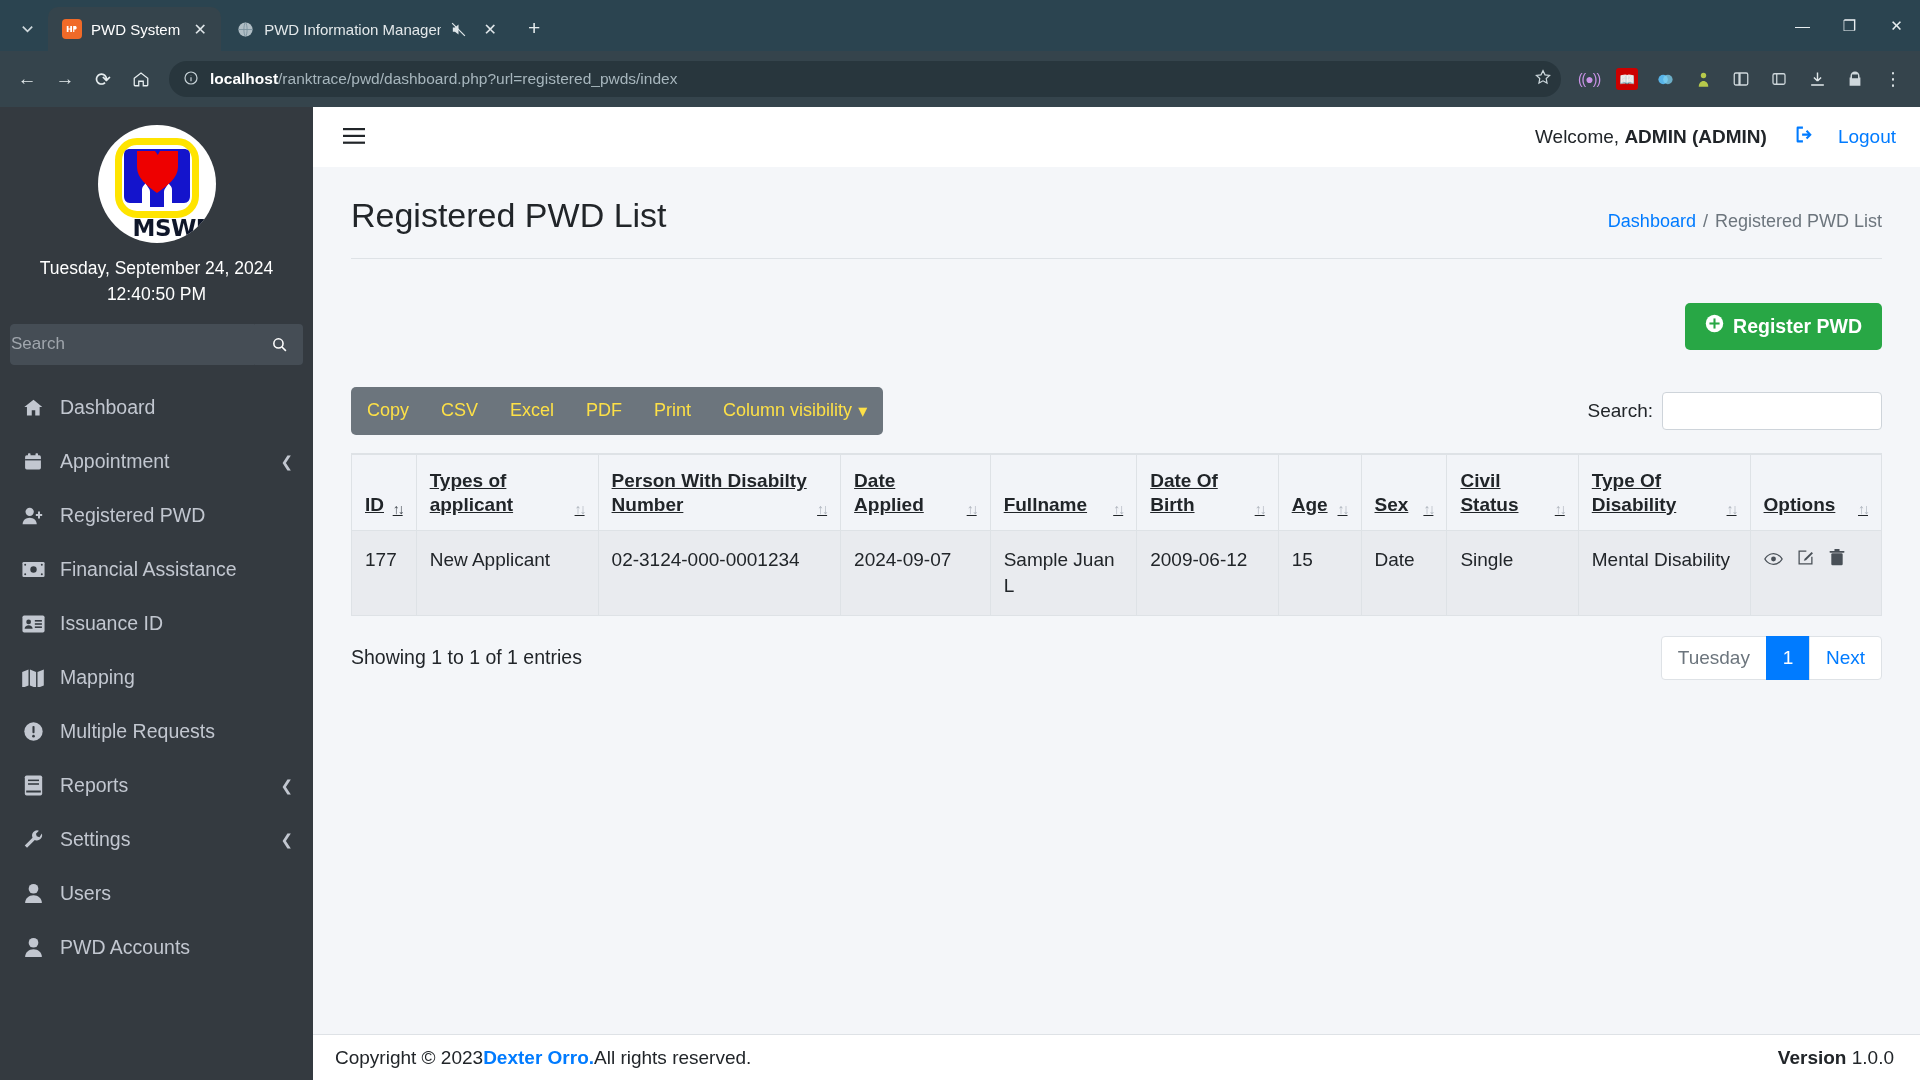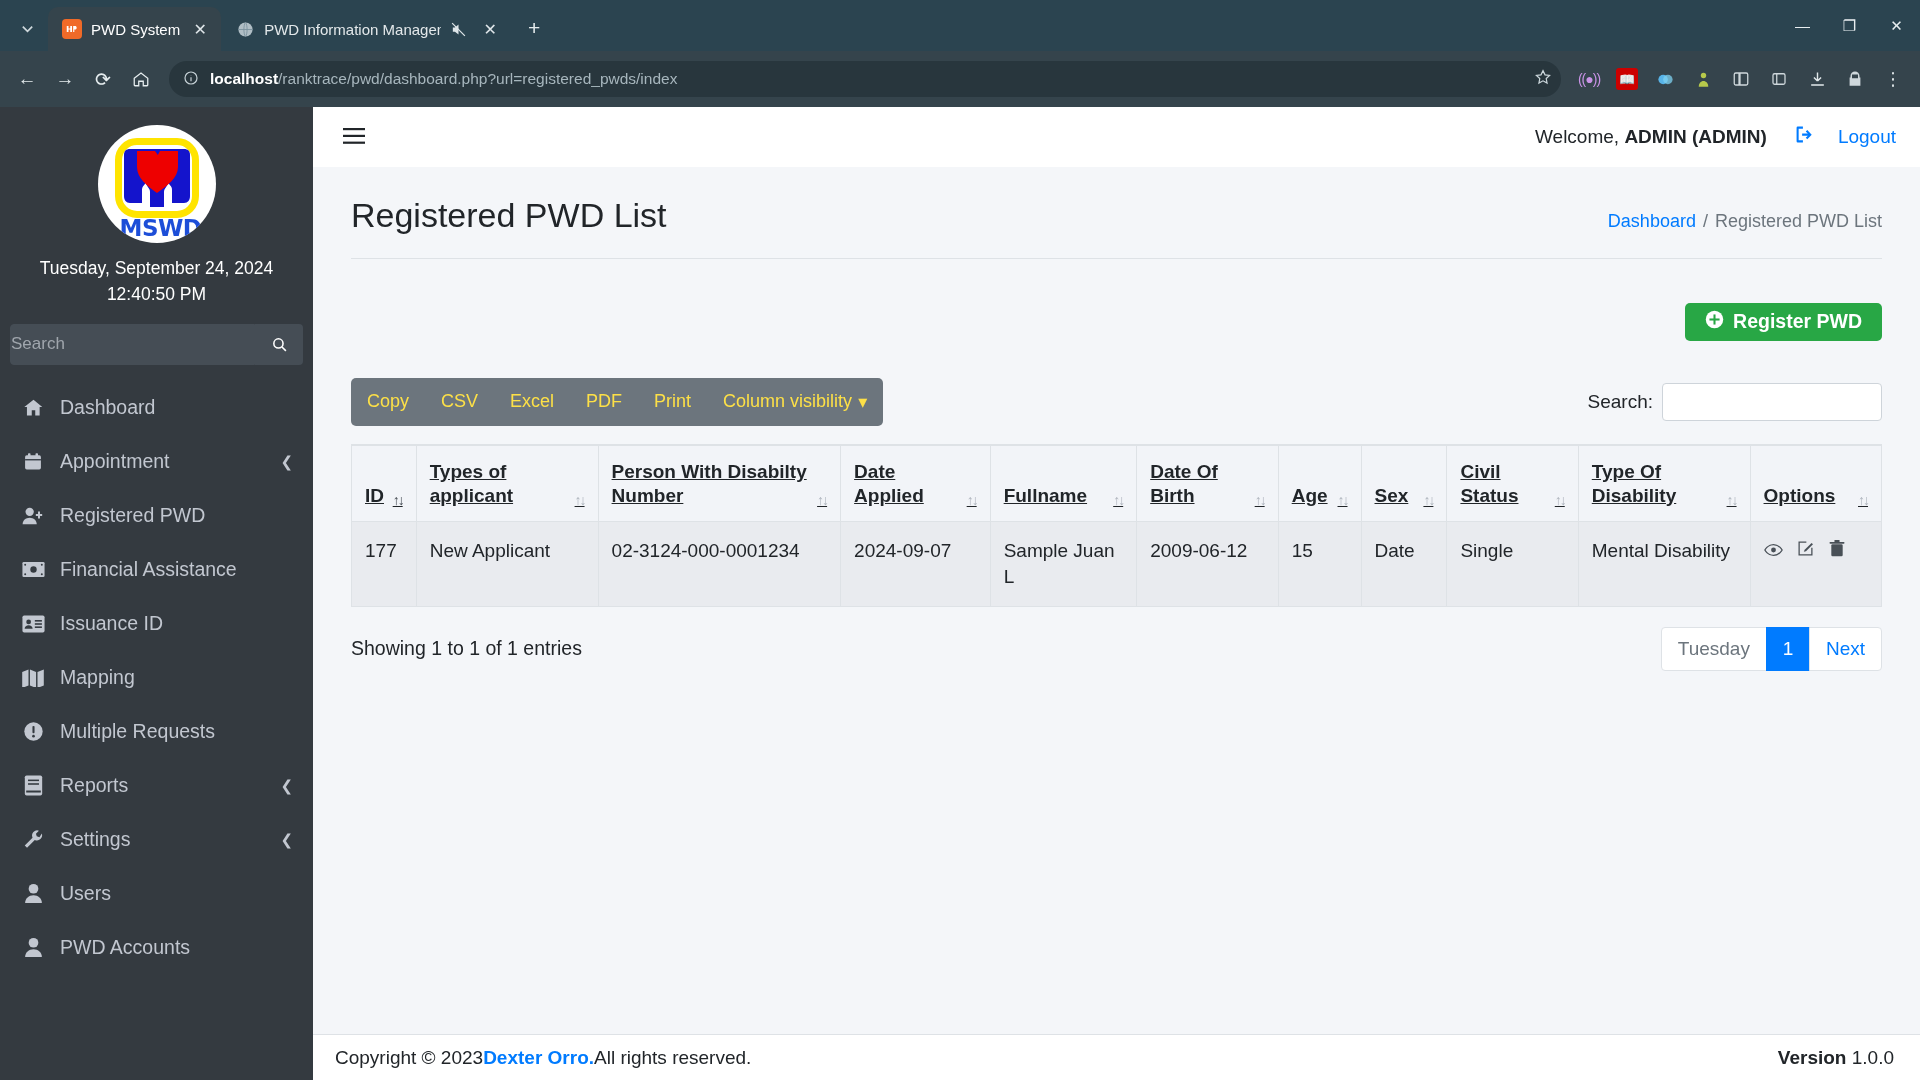--- a/index.html
+++ b/index.html
@@ -86,23 +86,23 @@
     position: relative; overflow: hidden;
   }
   .logo .ring {
     position: absolute; left: 17px; top: 13px; width: 84px; height: 80px;
     border: 7px solid #ffe400; border-radius: 22px; box-sizing: border-box;
   }
   .logo .hands {
     position: absolute; left: 26px; top: 20px; width: 66px; height: 62px;
   }
   .logo .mswd {
-    position: absolute; bottom: 3px; left: 4px; width: 100%; text-align: center;
+    position: absolute; bottom: 3px; left: 17px; width: 100%; text-align: center;
     font-family: "DejaVu Sans", sans-serif; font-weight: bold; font-size: 23px;
-    color: #1d4ed8; letter-spacing: -0.5px; line-height: 1;
+    color: #0f172a; letter-spacing: -0.5px; line-height: 1;
   }
   .datetime { text-align: center; color: #fff; font-size: 17.5px; line-height: 1.5;
     padding: 12px 22px 6px 22px; }
   .searchwrap { padding: 10px 10px 12px 10px; display: flex; }
   .searchwrap input {
     flex: 1; height: 41px; background: #454d55; border: 1px solid #454d55; outline: none;
     color: #fff; font-size: 17px; padding: 0 0; border-radius: 4px 0 0 4px;
     font-family: "Liberation Sans", sans-serif;
   }
   .searchwrap input::placeholder { color: #a0a6ad; }
@@ -137,21 +137,21 @@
   }
   .pagetitle { font-size: 34px; font-weight: normal; color: #212529; line-height: 1.2; }
   .pagehead .sp { flex: 1; }
   .crumb { font-size: 18px; color: #6c757d; display: flex; gap: 7px; }
   .crumb a { color: #007bff; text-decoration: none; }
   .hr { height: 1px; background: #dee2e6; margin: 22px 38px 0 38px; }
 
   .cardarea { padding: 0 38px; }
   .regrow { display: flex; justify-content: flex-end; padding-top: 44px; }
   .btn-register {
-    background: #28a745; color: #fff; border-radius: 5px; height: 38px;
+    background: #28a745; color: #fff; border-radius: 5px; height: 47px;
     display: flex; align-items: center; gap: 9px; padding: 0 20px; font-size: 19.5px;
     font-weight: bold;
   }
 
   .dtwrap { padding-top: 37px; }
   .dttop { display: flex; align-items: center; }
   .btngroup { display: flex; background: #6c757d; border-radius: 5px; overflow: hidden; }
   .btngroup div {
     padding: 0 16px; height: 48px; display: flex; align-items: center; color: #fde047;
     font-size: 18px; gap: 6px;

